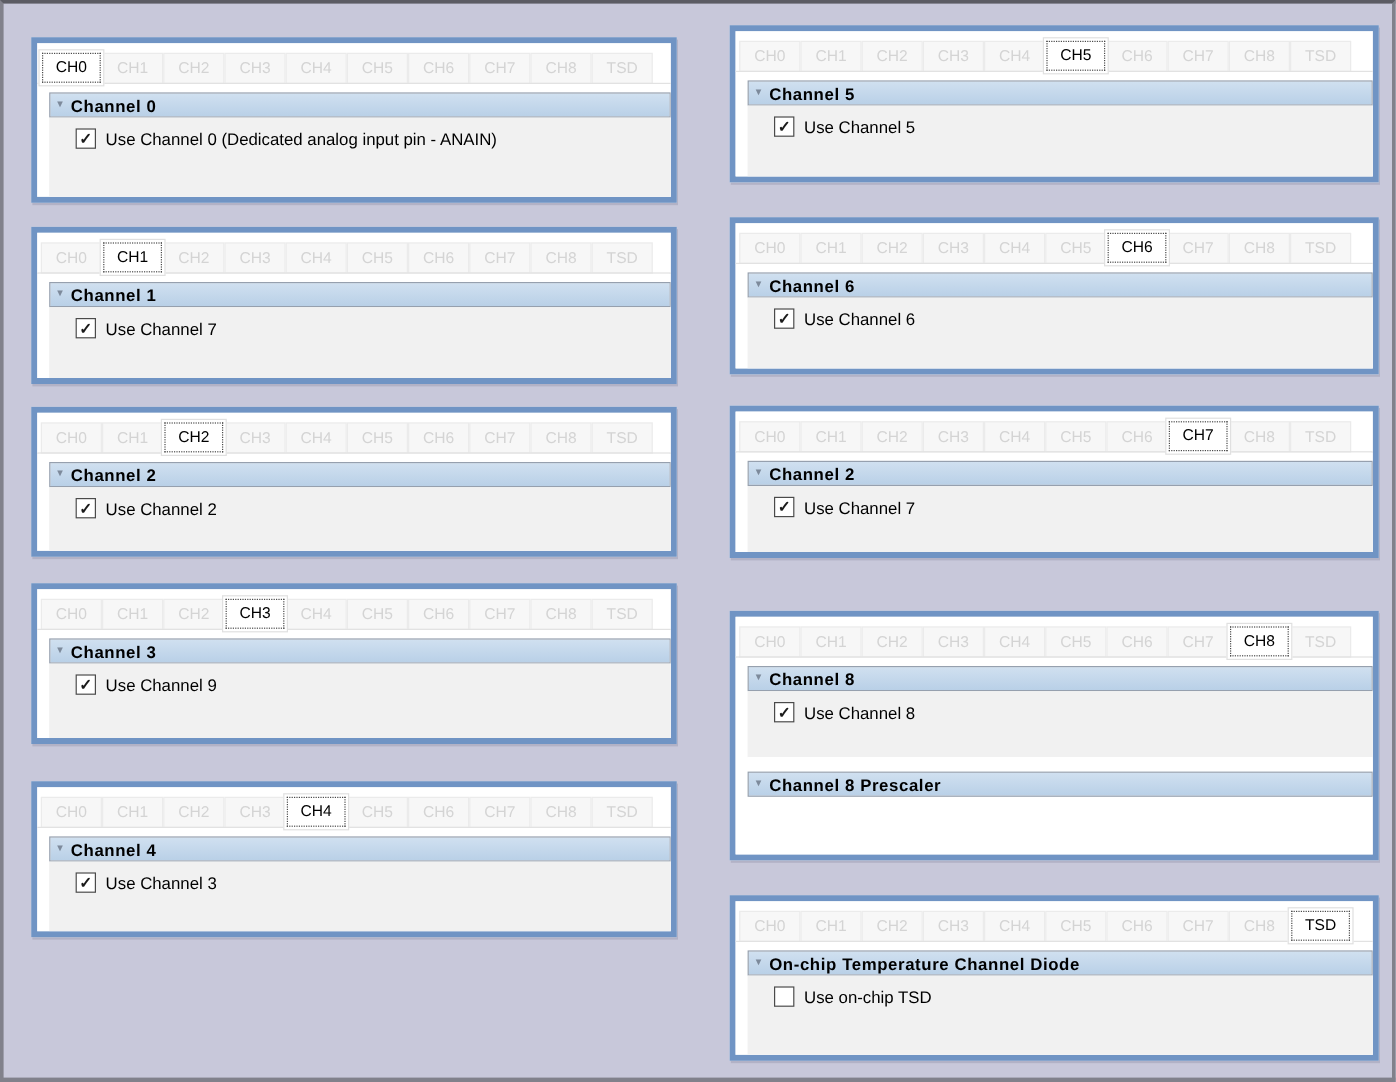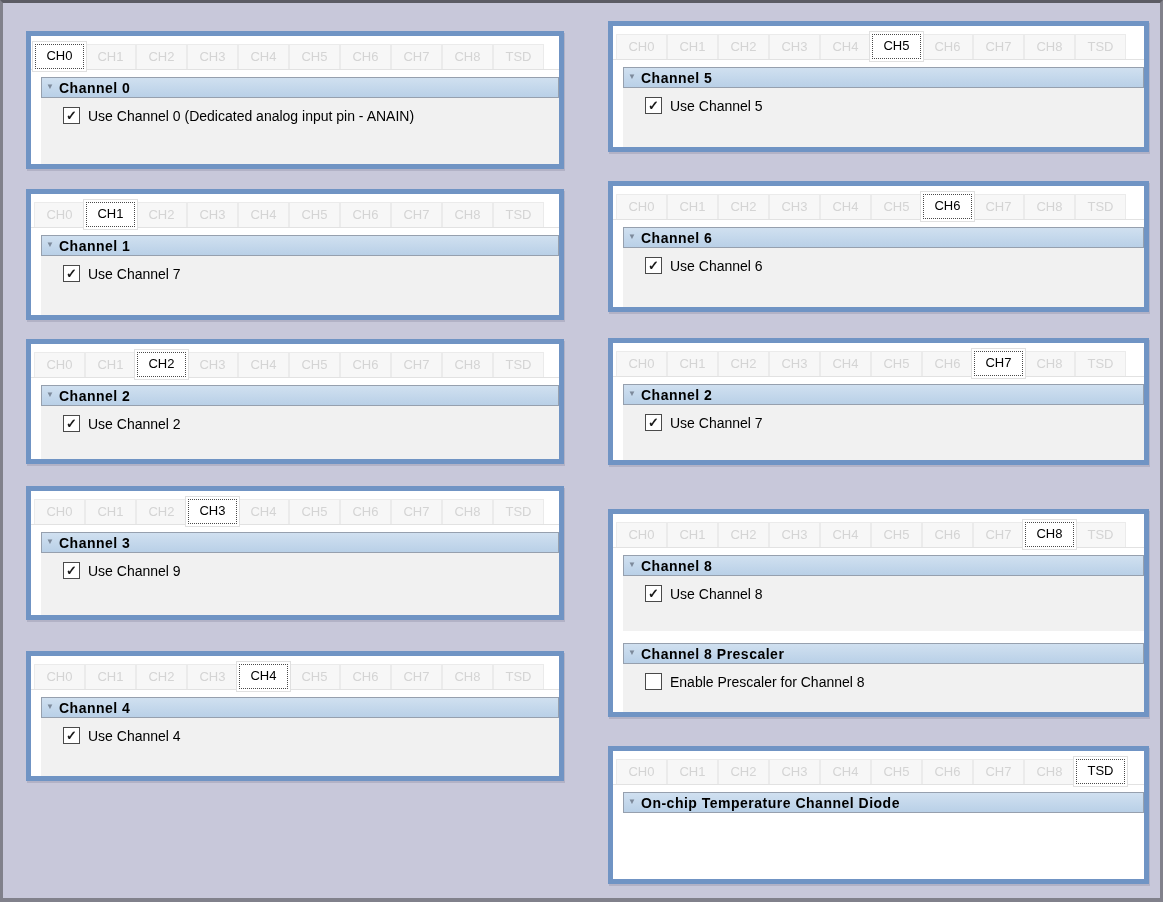--- a/index.html
+++ b/index.html
@@ -197,21 +197,21 @@
         <span class="tab">TSD</span>
       </div>
     <div class="content">
         <div class="section-header">
           <span class="tri">▼</span>
           <span class="section-title">Channel 4</span>
         </div>
         <div class="section-body">
           <div class="check-row">
             <span class="checkbox">✓</span>
-            <span class="check-label">Use Channel 4</span>
+            <span class="check-label">Use Channel 3</span>
           </div>
         </div>
       </div>
   </section>
     <section class="panel p5">
     <div class="tabstrip">
         <span class="tab">CH0</span>
         <span class="tab">CH1</span>
         <span class="tab">CH2</span>
         <span class="tab">CH3</span>
@@ -309,41 +309,41 @@
           <div class="check-row">
             <span class="checkbox">✓</span>
             <span class="check-label">Use Channel 8</span>
           </div>
         </div>
         <div class="section-gap"></div>
         <div class="section-header">
           <span class="tri">▼</span>
           <span class="section-title">Channel 8 Prescaler</span>
         </div>
+      </div>
+  </section>
+    <section class="panel p9">
+    <div class="tabstrip">
+        <span class="tab">CH0</span>
+        <span class="tab">CH1</span>
+        <span class="tab">CH2</span>
+        <span class="tab">CH3</span>
+        <span class="tab">CH4</span>
+        <span class="tab">CH5</span>
+        <span class="tab">CH6</span>
+        <span class="tab">CH7</span>
+        <span class="tab">CH8</span>
+        <span class="tab selected">TSD</span>
+      </div>
+    <div class="content">
+        <div class="section-header">
+          <span class="tri">▼</span>
+          <span class="section-title">On-chip Temperature Channel Diode</span>
+        </div>
         <div class="section-body">
           <div class="check-row">
             <span class="checkbox"></span>
-            <span class="check-label">Enable Prescaler for Channel 8</span>
-          </div>
-        </div>
-      </div>
-  </section>
-    <section class="panel p9">
-    <div class="tabstrip">
-        <span class="tab">CH0</span>
-        <span class="tab">CH1</span>
-        <span class="tab">CH2</span>
-        <span class="tab">CH3</span>
-        <span class="tab">CH4</span>
-        <span class="tab">CH5</span>
-        <span class="tab">CH6</span>
-        <span class="tab">CH7</span>
-        <span class="tab">CH8</span>
-        <span class="tab selected">TSD</span>
-      </div>
-    <div class="content">
-        <div class="section-header">
-          <span class="tri">▼</span>
-          <span class="section-title">On-chip Temperature Channel Diode</span>
+            <span class="check-label">Use on-chip TSD</span>
+          </div>
         </div>
       </div>
   </section>
   </div>
 
 </body></html>

